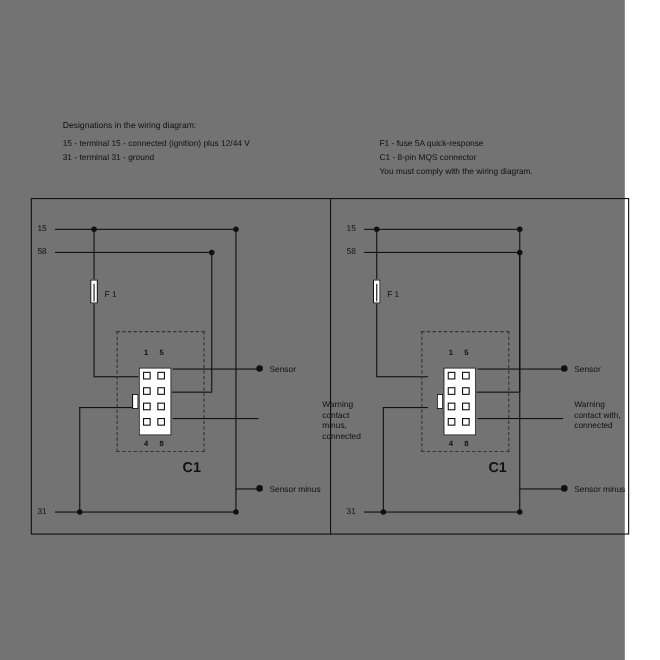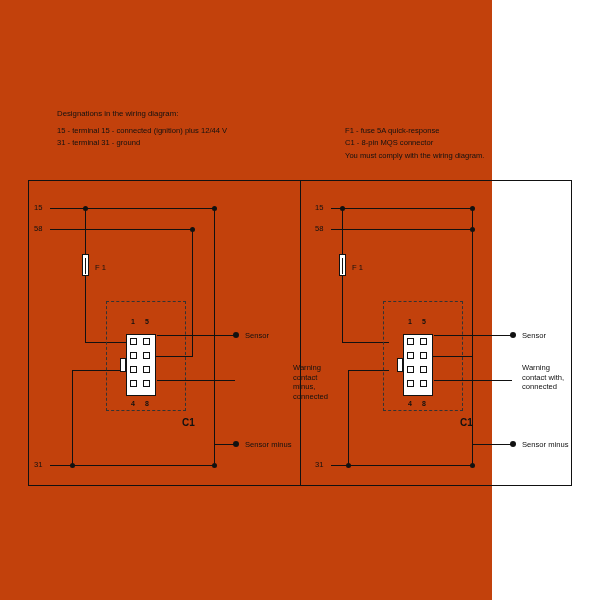--- a/index.html
+++ b/index.html
@@ -9,23 +9,23 @@
   }
   body {
     width: 600px;
     height: 600px;
     font-family: "Liberation Sans", sans-serif;
     color: #000000;
     overflow: hidden;
   }
   #page {
     position: relative;
-    width: 492px;
+    width: 568px;
     height: 600px;
-    background: #c2410c;
+    background: #737373;
   }
   
   .legend {
     position: absolute;
     left: 57px;
     top: 108px;
     width: 490px;
     font-size: 7.6px;
     line-height: 12.6px;
     color: #111;
@@ -143,24 +143,23 @@
     box-sizing: border-box;
   }
   .pin-num {
     position: absolute;
     font-size: 7px;
     font-weight: bold;
     color: #111;
   }
   .conn-name {
     position: absolute;
-    font-size: 10px;
+    font-size: 13px;
     font-weight: bold;
     color: #111;
-    margin-left: 16px;
   }
 </style>
 </head>
 <body>
 
 <div id="page">
 
   <div class="legend">
     <div class="legend-title">Designations in the wiring diagram:</div>
     <div class="legend-cols">

